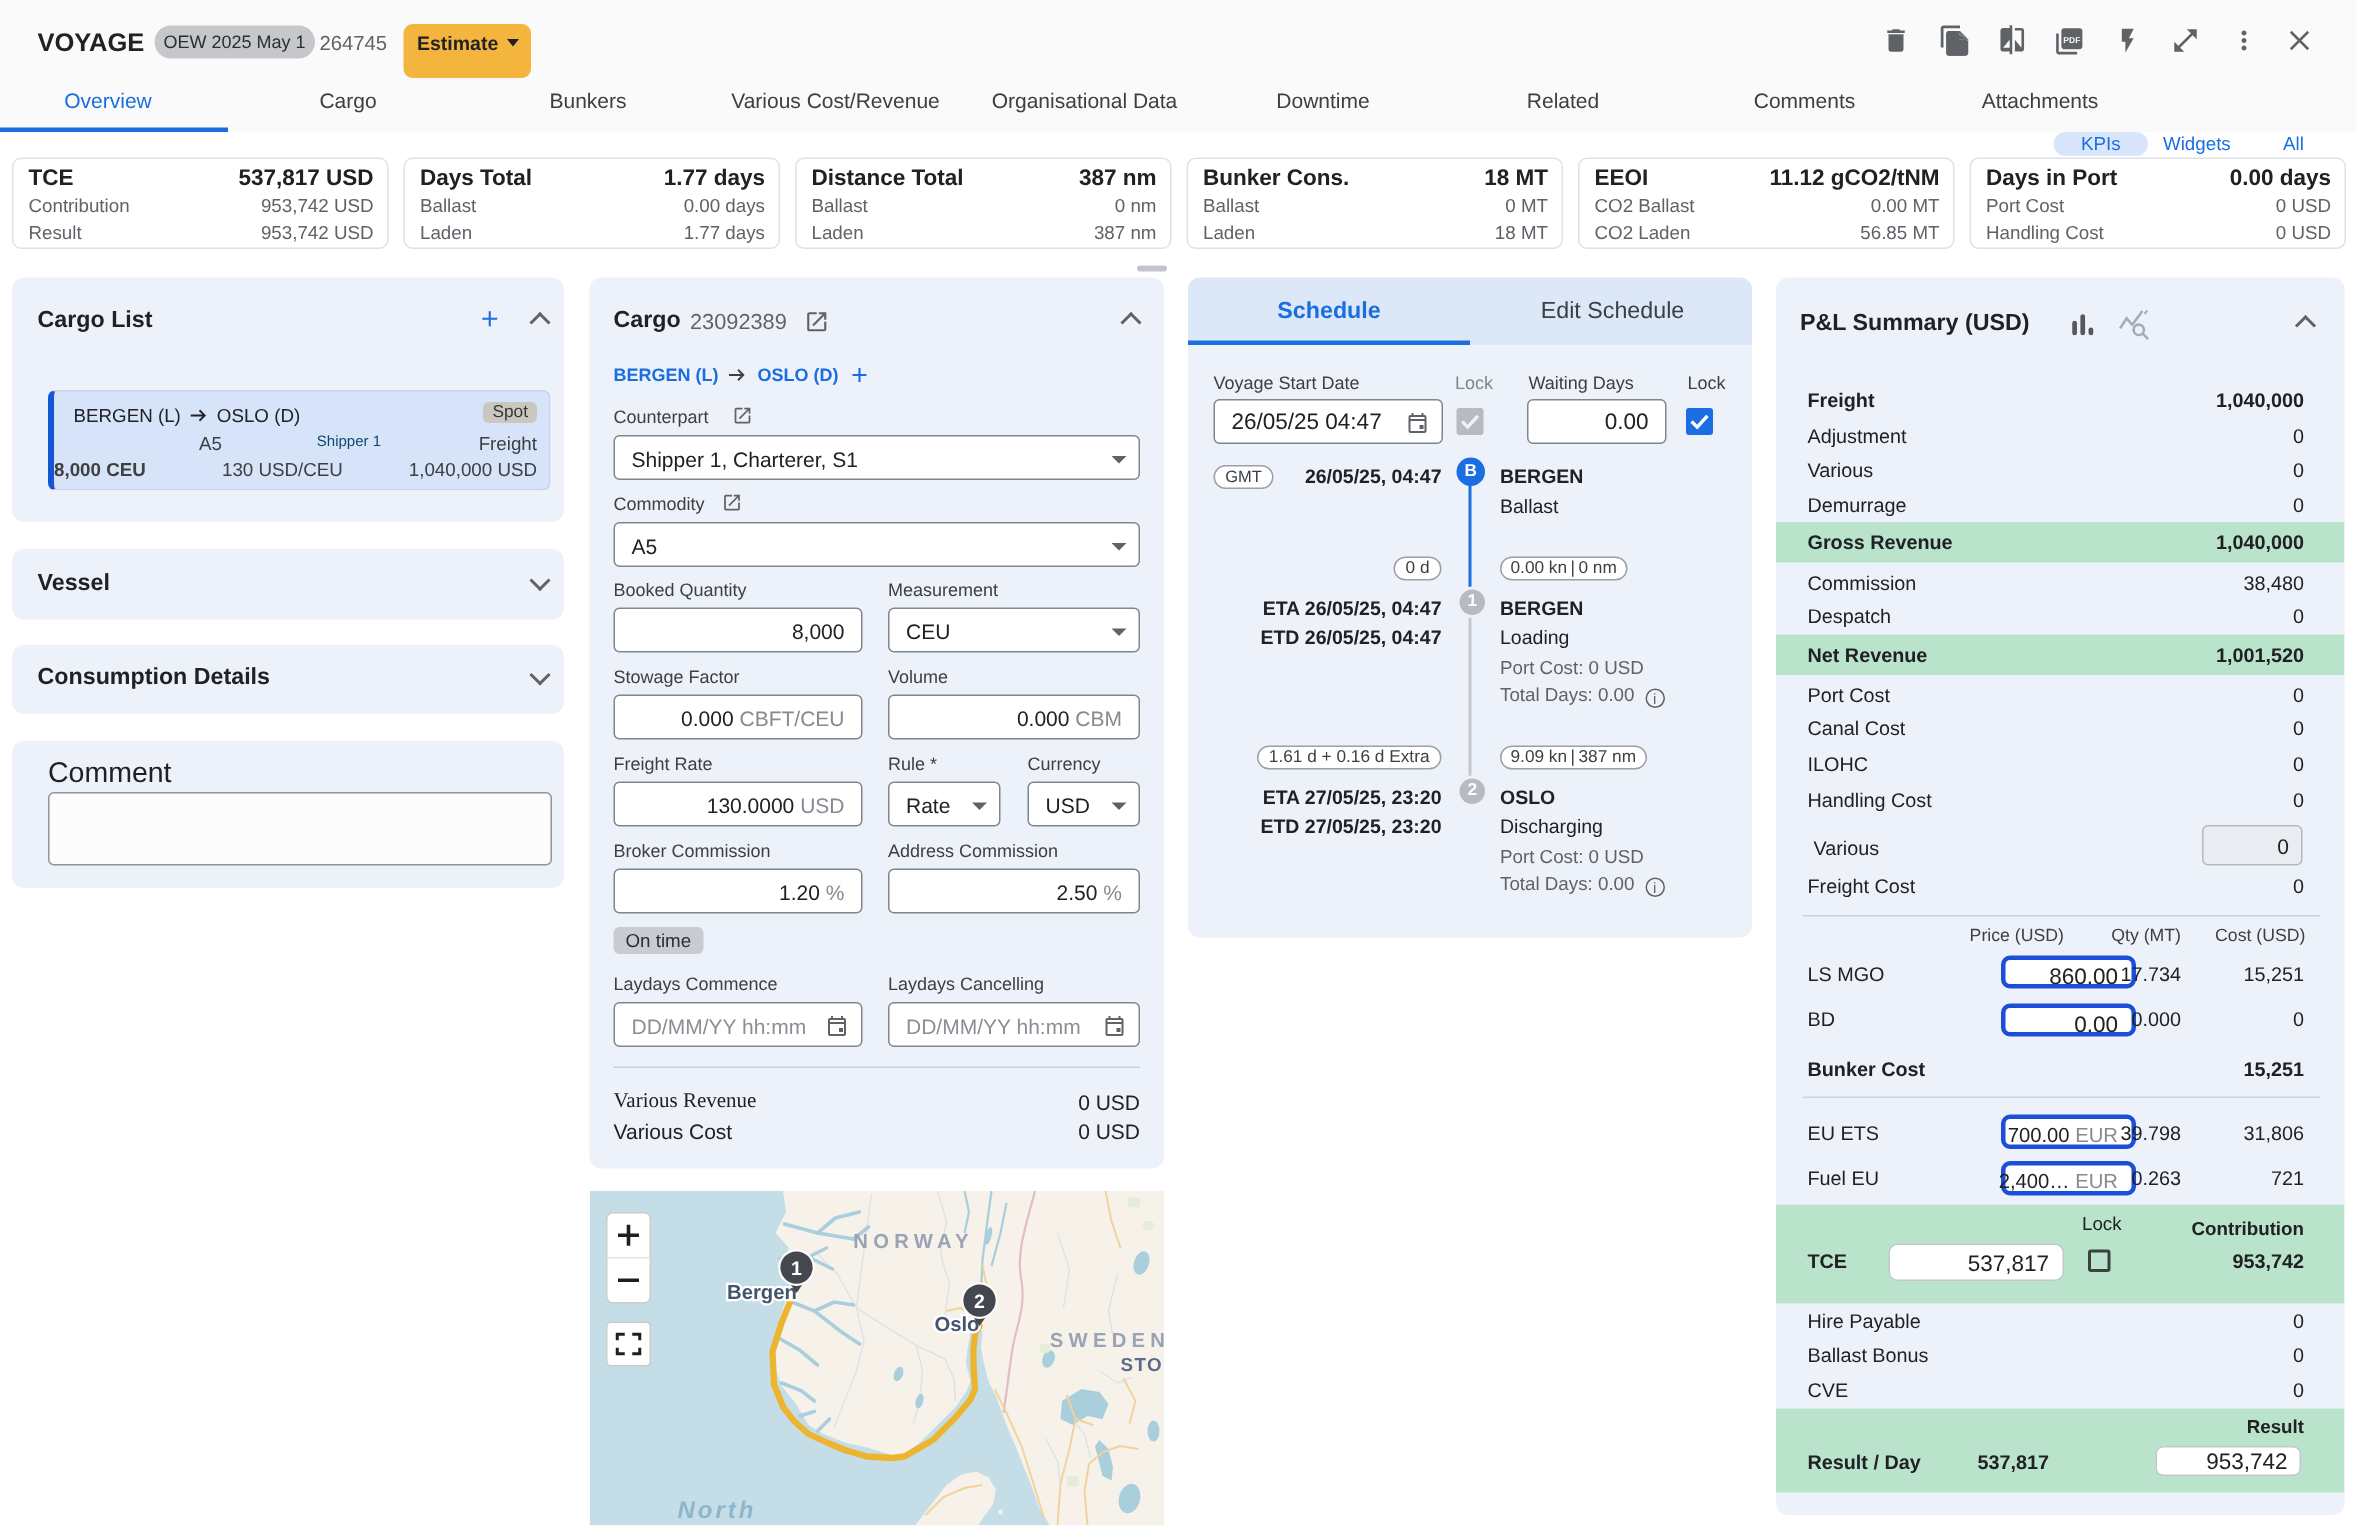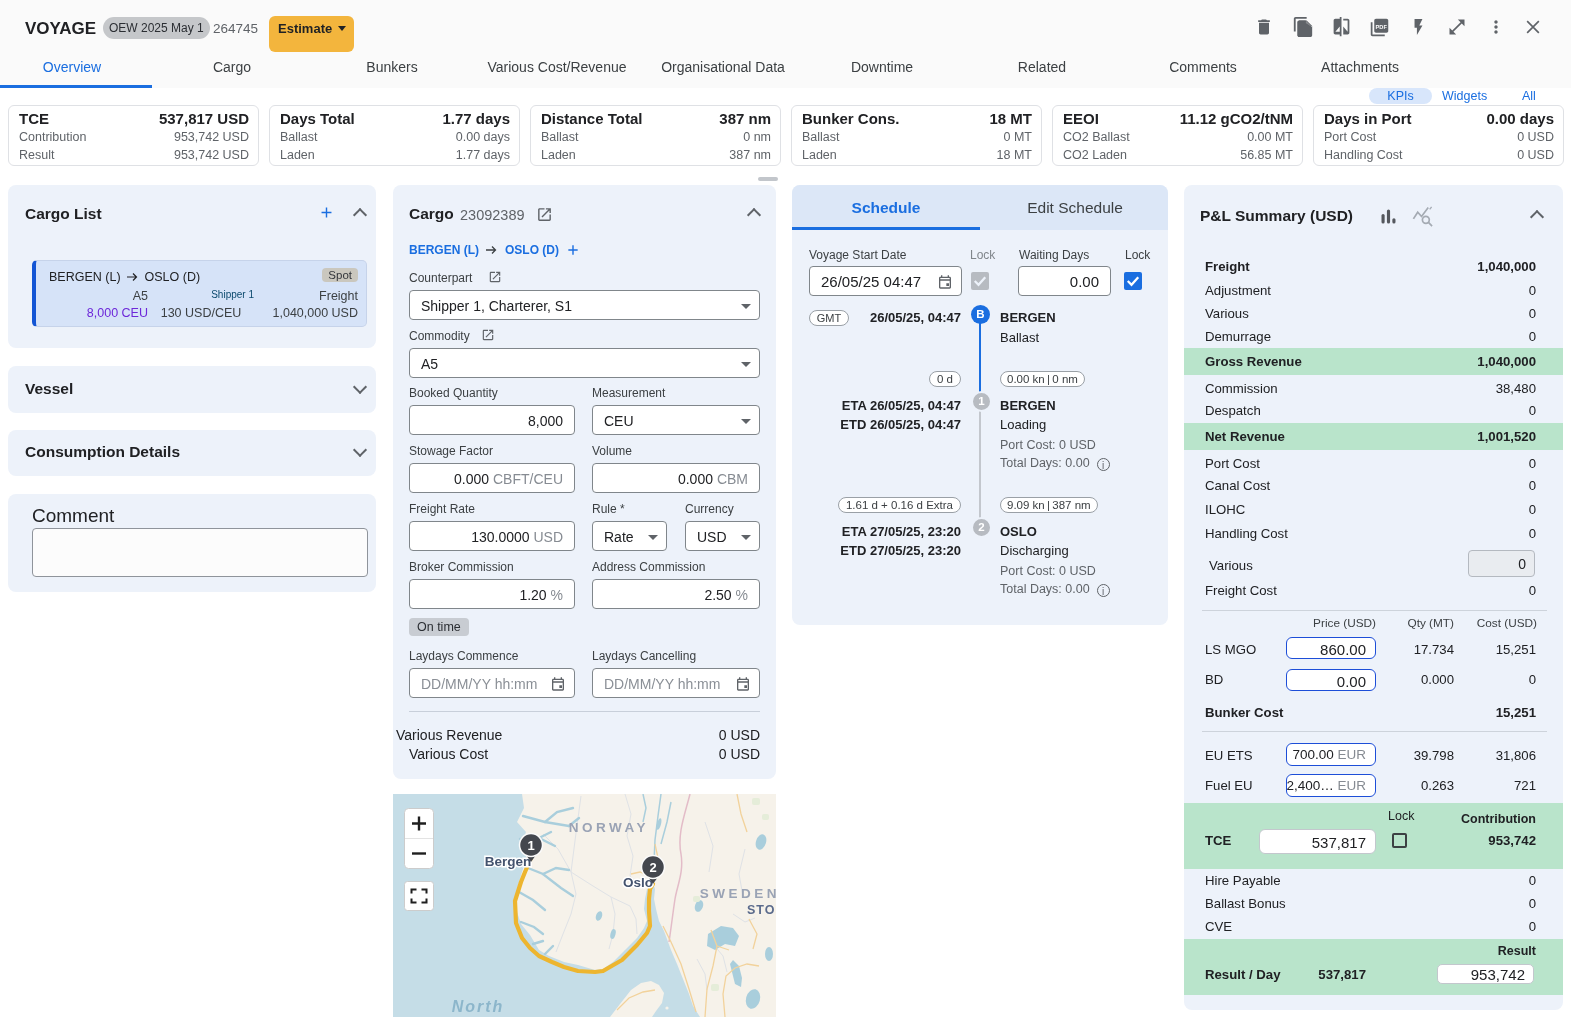--- a/index.html
+++ b/index.html
@@ -127,23 +127,23 @@
       <div class="abs" style="left:24px;top:75px;width:335px;height:67px;background:#d6e3f8;border:1px solid #c6d3ea;border-left:4px solid #1355d4;border-radius:5px;">
         <div class="abs dark" style="left:13px;top:9px;display:flex;align-items:center;gap:6px;font-size:12.5px;">
           <span>BERGEN (L)</span>
           <svg width="12" height="10" viewBox="0 0 24 18">
               <path d="M0,9 H18 M12,2 L19,9 L12,16" stroke="#202124" stroke-width="2.4" fill="none"></path>
             </svg>
           <span>OSLO (D)</span>
         </div>
         <div class="abs" style="right:8px;top:7px;background:#cac7be;border-radius:4px;padding:0px 6px;font-size:11.5px;line-height:14px;color:#33363b;">Spot</div>
         <div class="abs" style="left:0;top:28px;width:112px;text-align:right;font-size:12.5px;color:#3c4043;">A5</div>
-        <div class="abs" style="left:0;top:45px;width:112px;text-align:right;font-size:12.5px;color:#6d28d9;">8,000 CEU</div>
+        <div class="abs" style="left:0;top:45px;width:112px;font-size:12.5px;color:#404040;font-weight:bold;">8,000 CEU</div>
         <div class="abs" style="left:112px;top:28px;width:106px;text-align:right;font-size:10px;color:#0c4a6e;">Shipper 1</div>
-        <div class="abs" style="left:112px;top:45px;width:106px;text-align:center;font-size:12.5px;color:#3c4043;">130 USD/CEU</div>
+        <div class="abs" style="left:112px;top:45px;width:106px;text-align:left;font-size:12.5px;color:#3c4043;">130 USD/CEU</div>
         <div class="abs" style="left:218px;top:28px;width:104px;text-align:right;font-size:12.5px;color:#3c4043;">Freight</div>
         <div class="abs" style="left:218px;top:45px;width:104px;text-align:right;font-size:12.5px;color:#3c4043;">1,040,000 USD</div>
       </div>
     </div>
 
     <div class="panel" style="left:8px;top:366px;width:368px;height:47px;">
       <div class="abs b dark" style="left:17px;top:14px;font-size:15.5px;">Vessel</div>
       <span class="chev down abs" style="left:347px;top:16px;"></span>
     </div>
 
@@ -257,21 +257,21 @@
         </div>
       <div class="sel" style="left:199px;top:483px;width:168px;">
           <span class="tx" style="color:#8a8f96;">DD/MM/YY hh:mm</span>
         <svg class="abs" style="right:8px;top:7px;position:absolute;" width="16" height="16" viewBox="0 0 24 24" fill="#5f6368">
             <path d="M19 4h-1V2h-2v2H8V2H6v2H5c-1.11 0-2 .9-2 2v14c0 1.1.89 2 2 2h14c1.1 0 2-.9 2-2V6c0-1.1-.9-2-2-2zm0 16H5V10h14v10zM5 8V6h14v2H5zm9 6h4v4h-4v-4z"></path>
           </svg>
         </div>
 
       <div class="abs" style="left:16px;top:526px;width:351px;height:1px;background:#c8cfda;"></div>
 
-      <div class="abs dark" style="left:3px;top:542px;font-size:14px;">Various Revenue</div>
+      <div class="abs dark" style="left:16px;top:542px;font-size:14px;font-family:Liberation Serif, serif;">Various Revenue</div>
       <div class="abs dark" style="right:16px;top:542px;font-size:14px;">0 USD</div>
       <div class="abs dark" style="left:16px;top:561px;font-size:14px;">Various Cost</div>
       <div class="abs dark" style="right:16px;top:561px;font-size:14px;">0 USD</div>
     </div>
   </div>
 
   <div id="col3">
     <style>
       .pill { position:absolute; background:#fff; border:1px solid #9aa0a6; border-radius:9px; font-size:11.5px; color:#3c4043; height:16px; line-height:14px; text-align:center; white-space:nowrap; }
       .tl-b { position:absolute; font-weight:bold; font-size:13px; color:#202124; white-space:nowrap; }
@@ -338,21 +338,21 @@
       <div class="tl-g" style="left:208px;top:379px;">Port Cost: 0 USD</div>
       <div class="tl-g" style="left:208px;top:397px;">Total Days: 0.00&nbsp; <span style="display:inline-block;width:13px;height:13px;border:1px solid #5f6368;border-radius:50%;font-size:10px;line-height:13px;text-align:center;vertical-align:-2px;">i</span></div>
     </div>
   </div>
 
   <div id="col4">
     <style>
       .pl { position:absolute; left:21px; font-size:13.2px; color:#202124; white-space:nowrap; }
       .pv { position:absolute; right:27px; font-size:13.2px; color:#202124; white-space:nowrap; }
       .band { position:absolute; left:0; width:379px; background:#b9e4cb; }
-      .pin { position:absolute; background:#fff; border:1px solid #1d4ed8; border-radius:6px; }
+      .pin { position:absolute; background:#fff; border:3px solid #1d4ed8; border-radius:6px;margin-left:48px; }
       .pin > span { position:absolute; right:9px; top:3px; font-size:15px; color:#202124; white-space:nowrap; }
       .th { position:absolute; font-size:11.8px; color:#3c4043; white-space:nowrap; }
     </style>
     <div class="panel" style="left:1184px;top:185px;width:379px;height:825px;overflow:hidden;">
       <div class="abs b dark" style="left:16px;top:22px;font-size:15.5px;">P&amp;L Summary (USD)</div>
       <svg class="abs" style="left:194px;top:21px;" width="21" height="21" viewBox="0 0 24 24" fill="#55585e">
           <rect x="10.2" y="4" width="3.6" height="16" rx="1.8"></rect>
           <rect x="4" y="9" width="3.6" height="11" rx="1.8"></rect>
           <rect x="16.4" y="14" width="3.6" height="6" rx="1.8"></rect>
         </svg>

